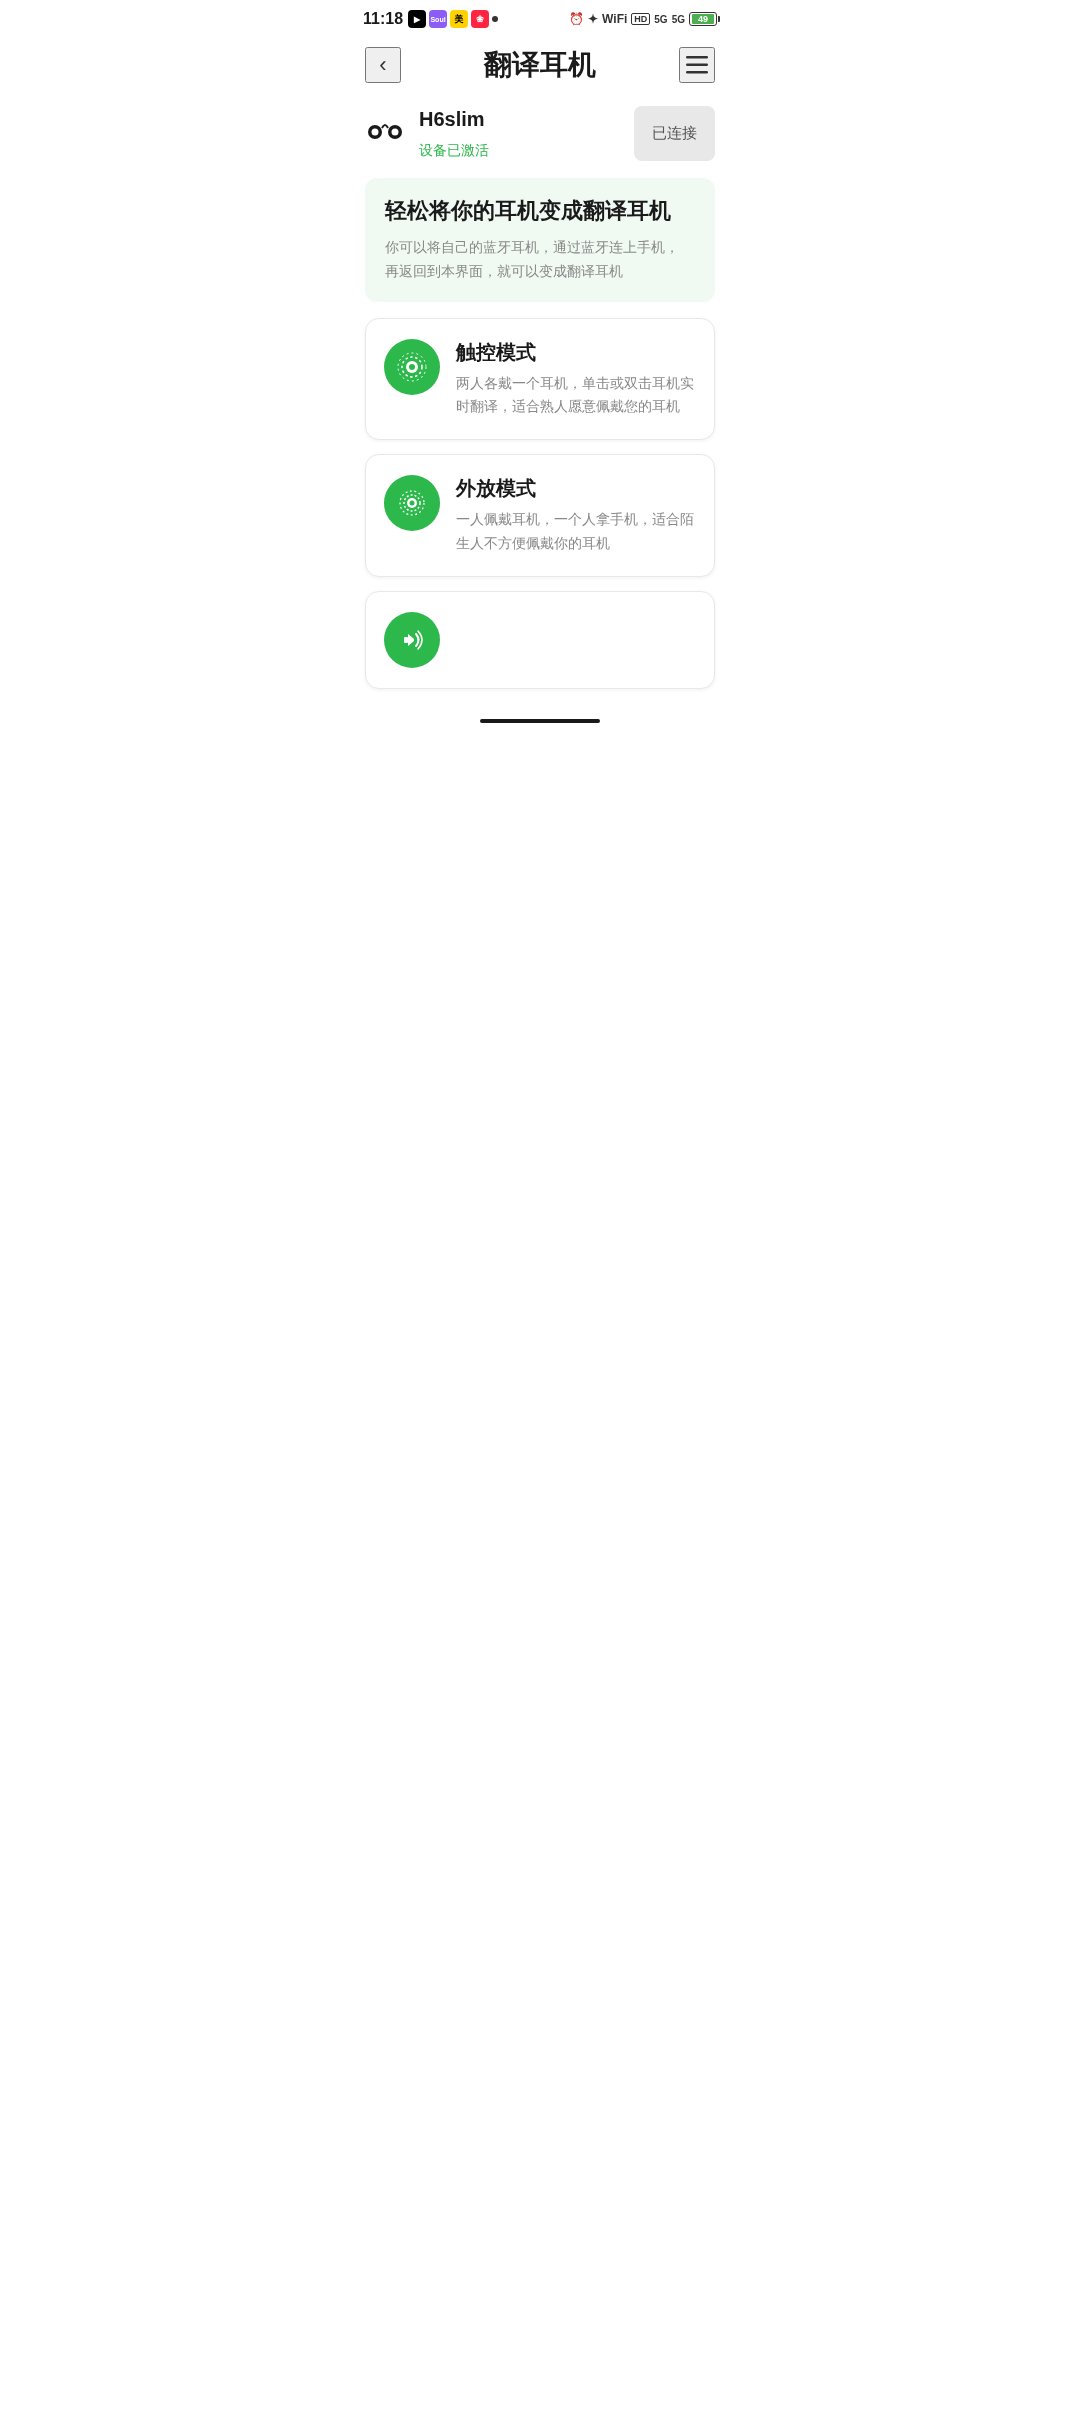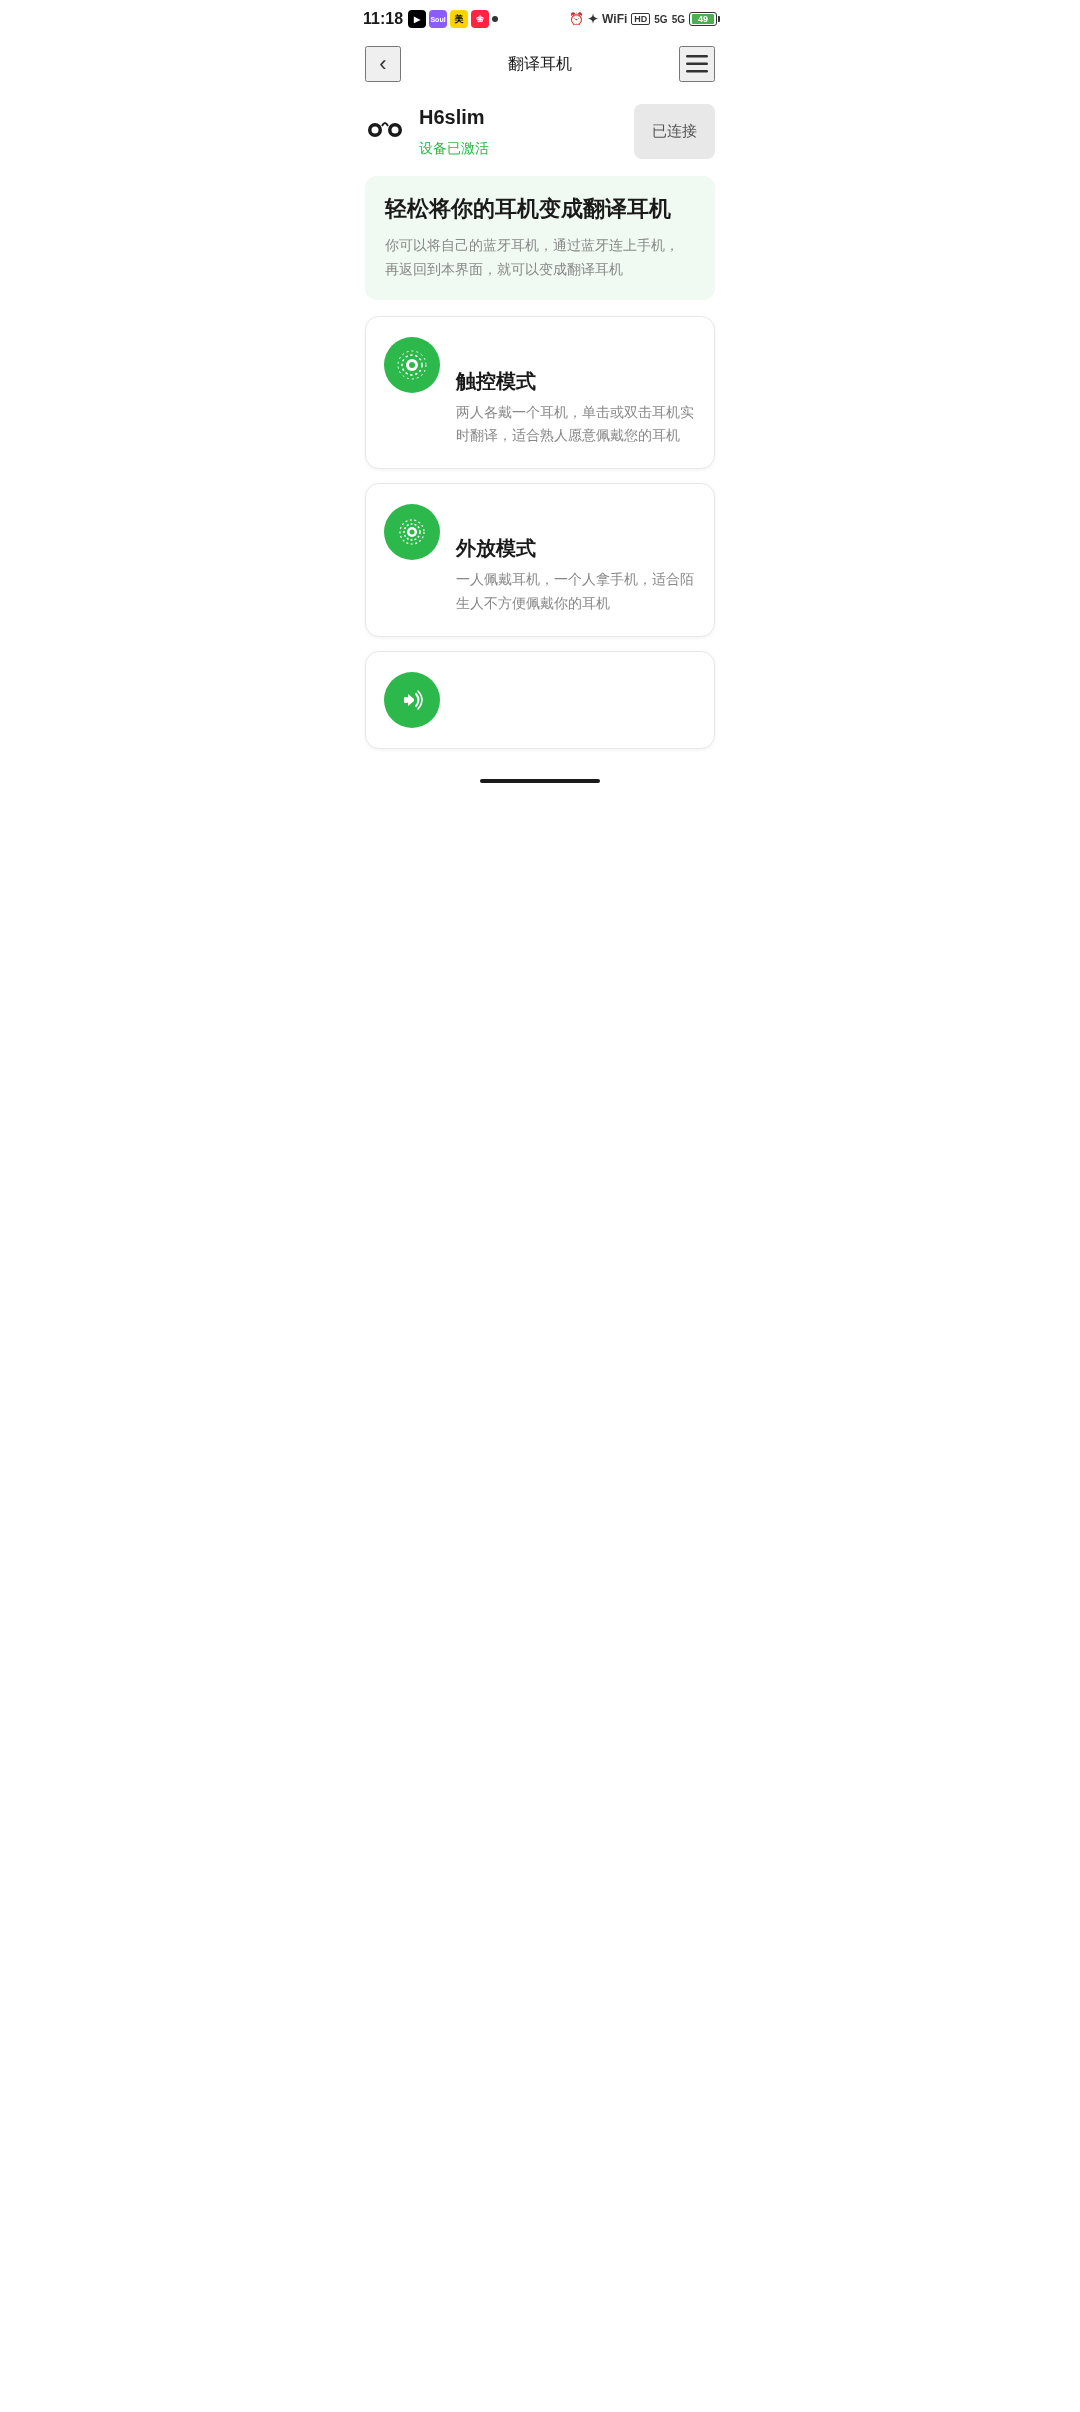--- a/index.html
+++ b/index.html
@@ -57,21 +57,21 @@
     .nav-bar {
       display: flex;
       align-items: center;
       justify-content: space-between;
       padding: 12px 20px 12px;
     }
     .nav-back {
       font-size: 22px; color: #333; cursor: pointer;
       width: 36px; height: 36px; display: flex; align-items: center; justify-content: center;
     }
-    .nav-title { font-size: 16px; font-weight: 400; color: #1a1a1a; }
+    .nav-title { font-size: 28px; font-weight: 700; color: #1a1a1a; }
     .nav-menu {
       font-size: 20px; color: #333; cursor: pointer;
       width: 36px; height: 36px; display: flex; align-items: center; justify-content: center;
     }
 
     
     .device-row {
       display: flex;
       align-items: center;
       padding: 10px 20px 16px;
@@ -111,21 +111,21 @@
       gap: 16px;
       box-shadow: 0 1px 4px rgba(0,0,0,0.06);
     }
     .mode-icon-wrap {
       width: 56px; height: 56px; border-radius: 50%;
       background: #2db84b;
       display: flex; align-items: center; justify-content: center;
       flex-shrink: 0;
     }
     .mode-text { flex: 1; }
-    .mode-title { font-size: 20px; font-weight: 600; color: #1a1a1a; margin-bottom: 6px; margin-top: 31px; }
+    .mode-title { font-size: 20px; font-weight: 600; color: #1a1a1a; margin-bottom: 6px; }
     .mode-desc { font-size: 14px; color: #888; line-height: 1.7; }
 
     
     .home-indicator {
       width: 120px; height: 4px;
       background: #1a1a1a; border-radius: 2px;
       margin: 30px auto 10px;
     }
   </style>
 </head>

